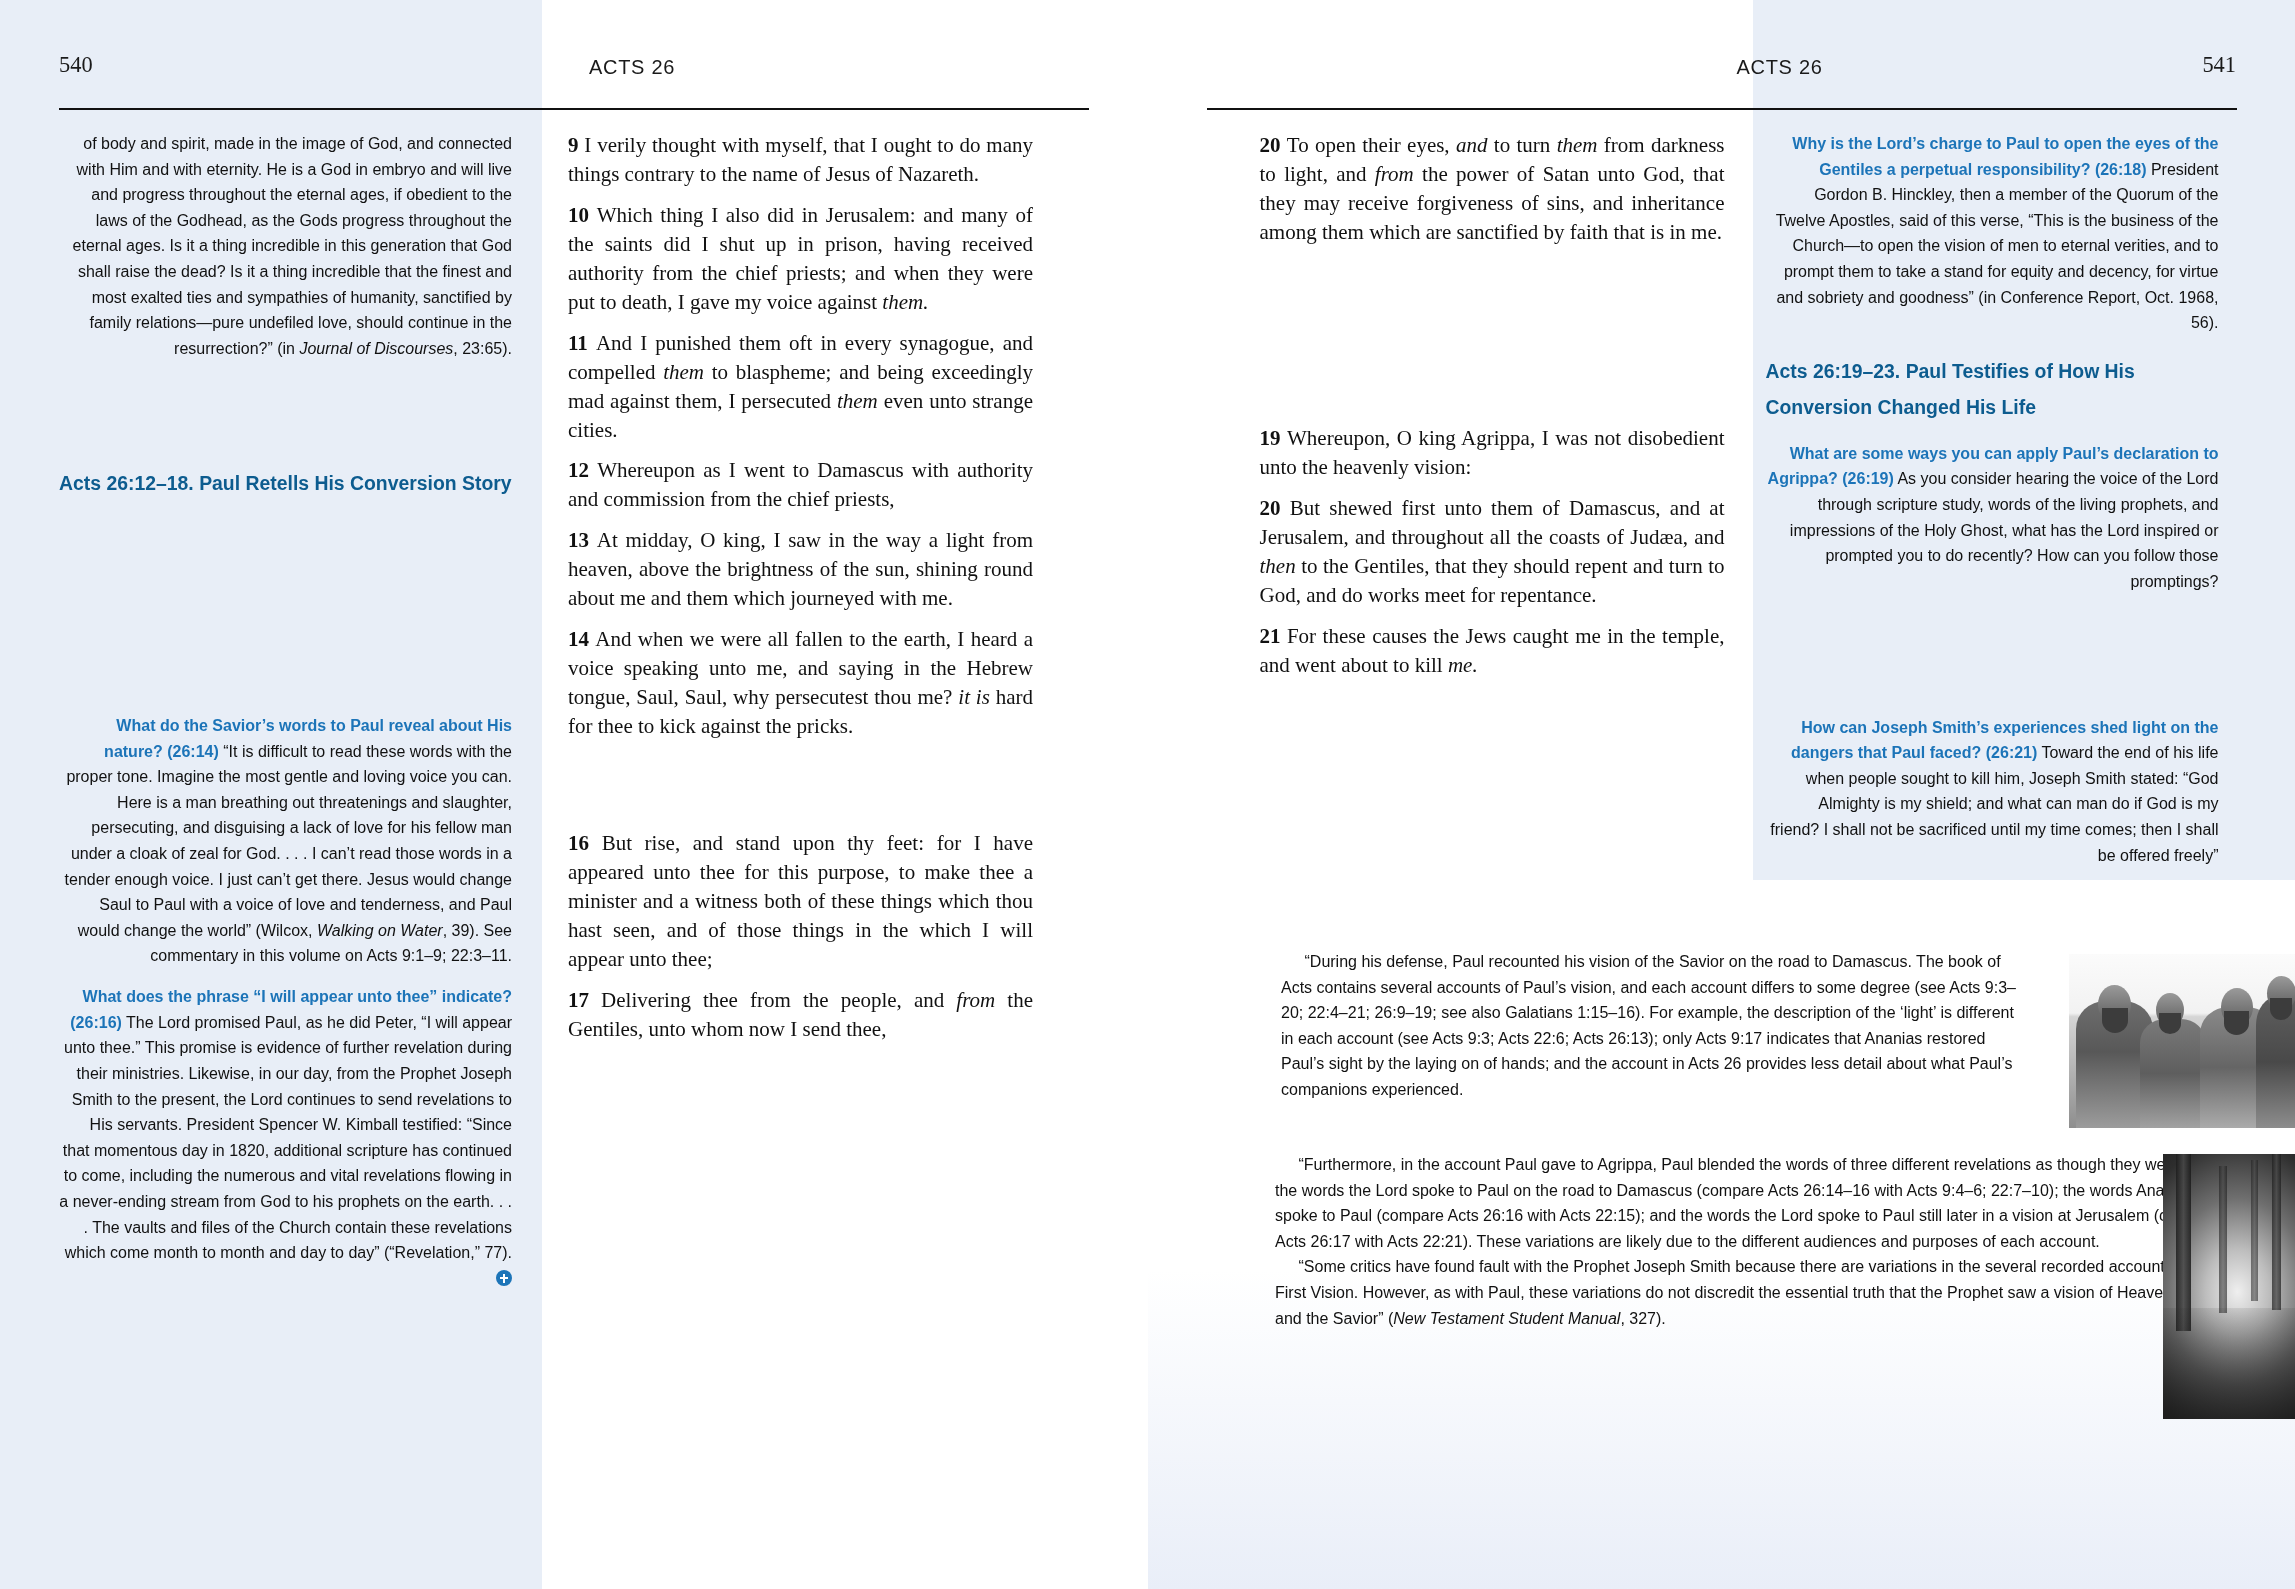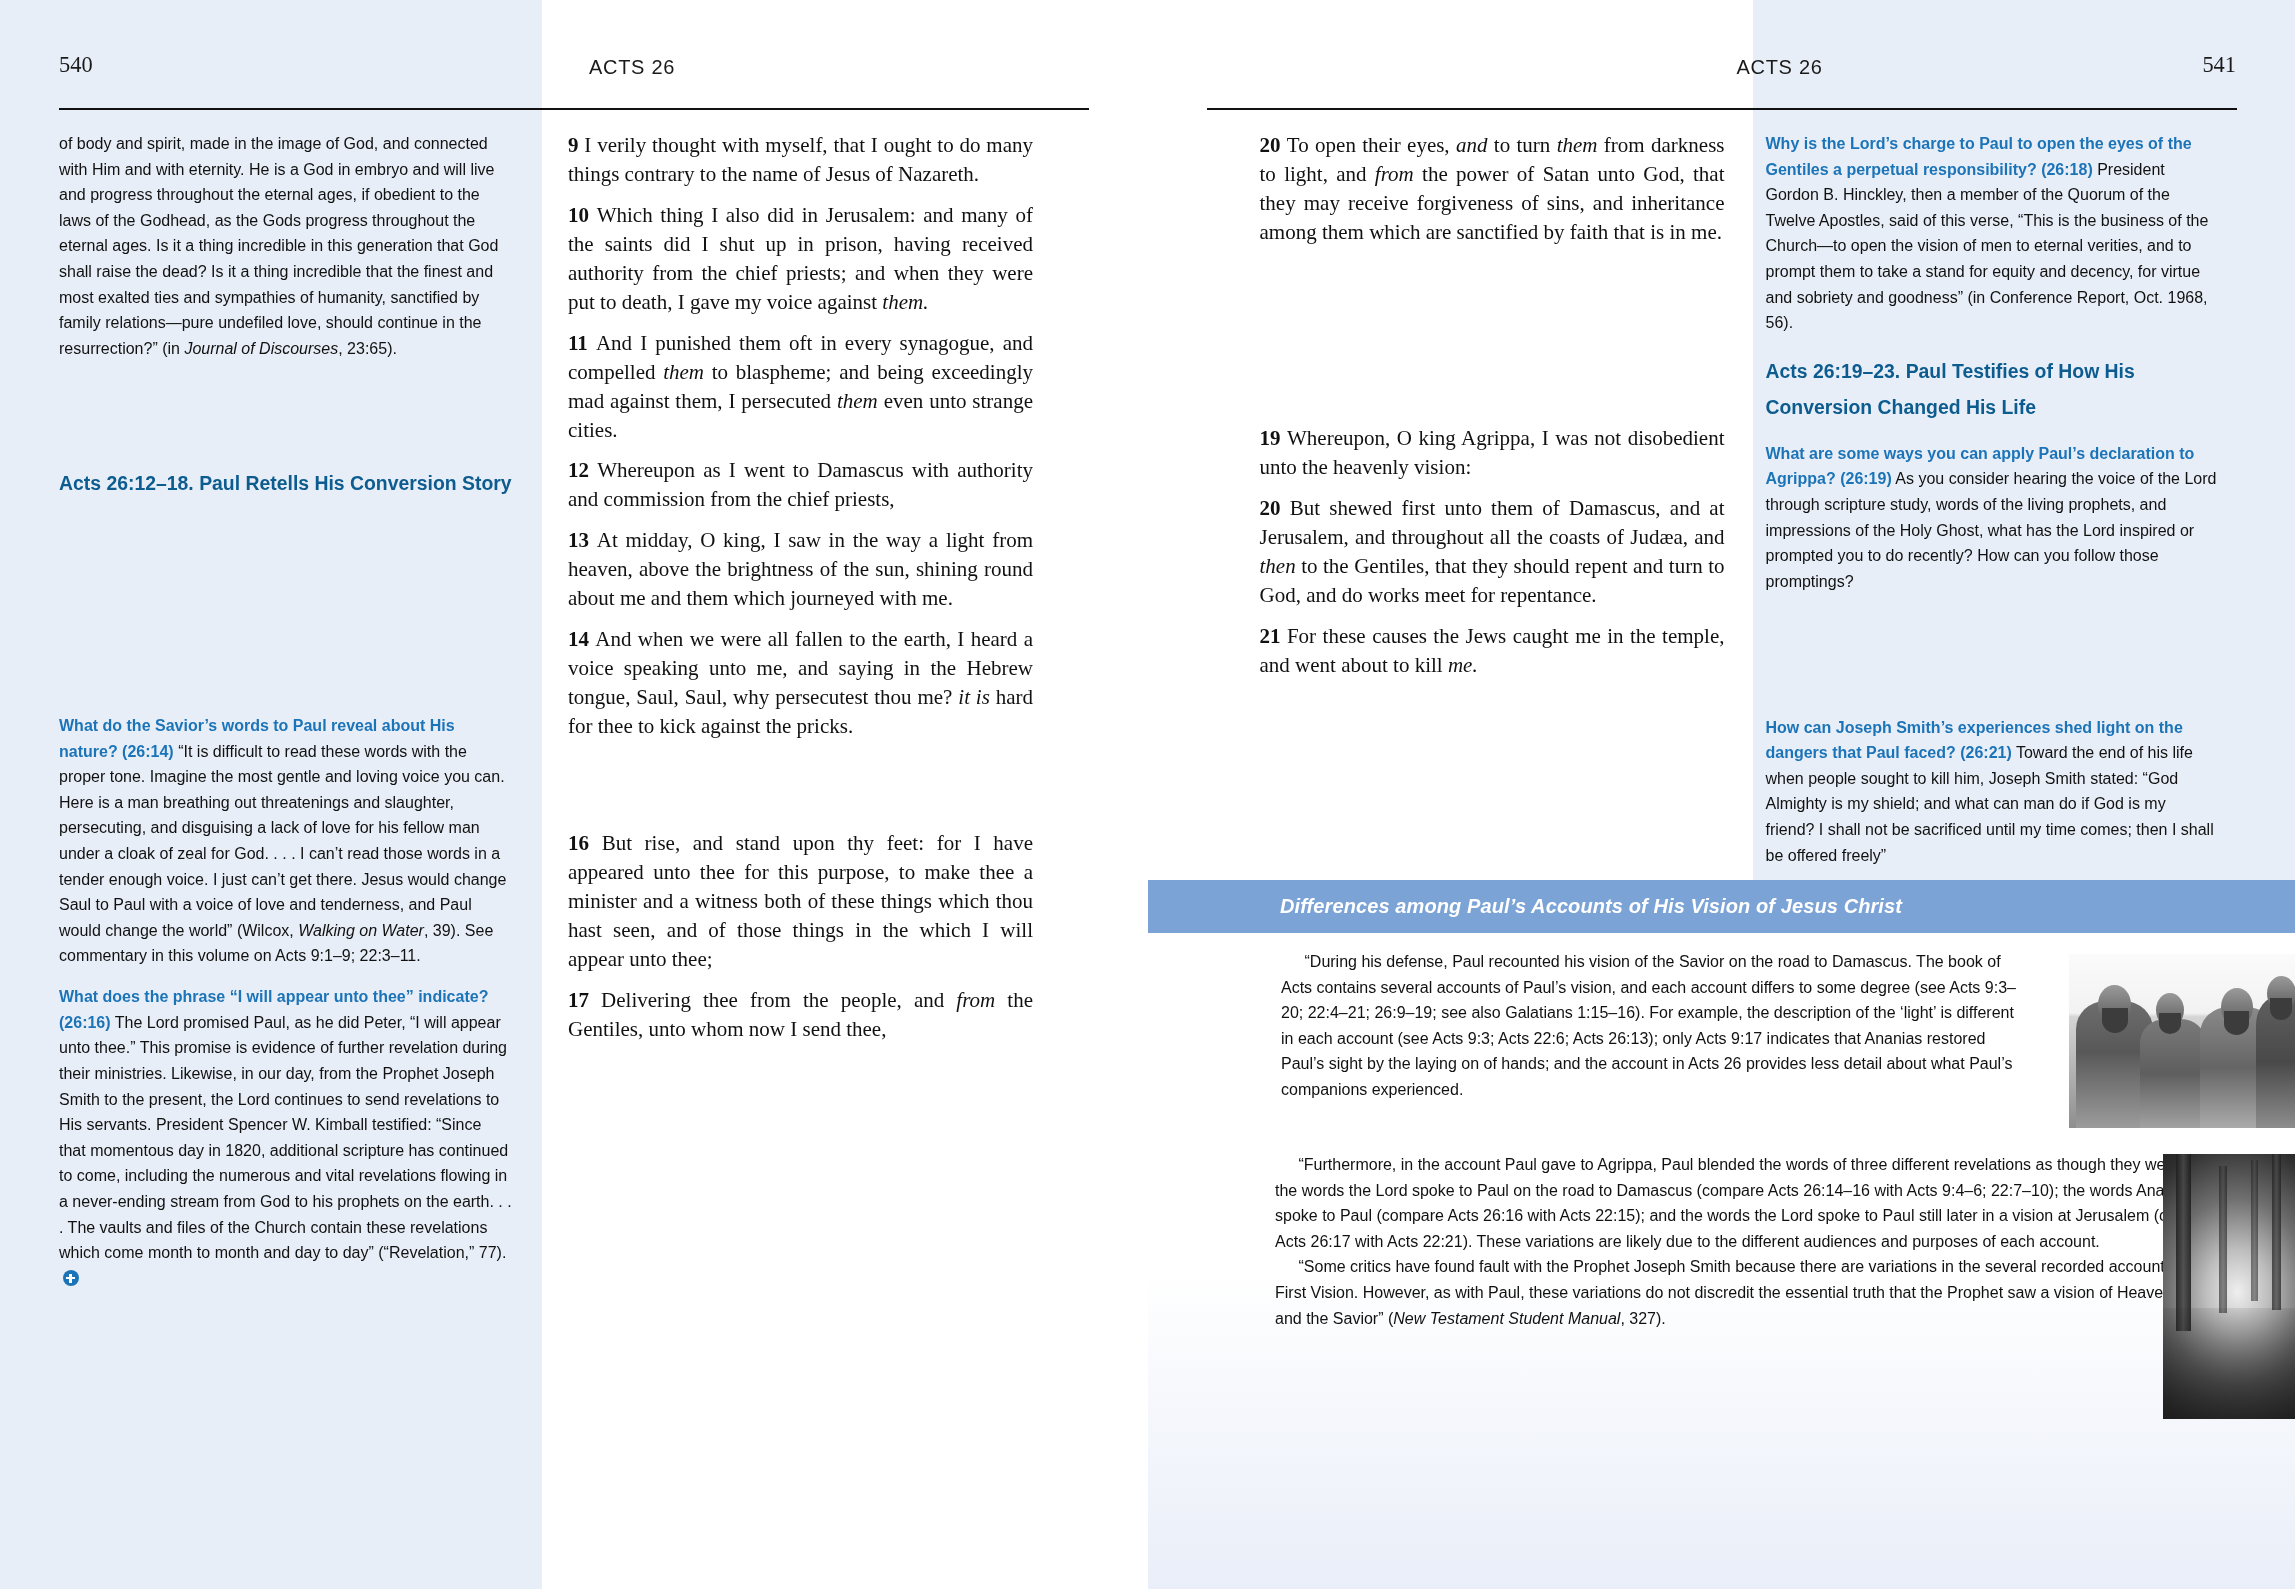--- a/index.html
+++ b/index.html
@@ -72,21 +72,21 @@
 
   
   .commentary {
     font-family: "Liberation Sans", sans-serif;
     font-size: 16px;
     line-height: 25.6px;
     color: #111;
     text-align: left;
     hyphens: auto;
   }
-  .commentary p { margin-bottom: 15.3px; }
+  .commentary p { margin-bottom: 15.3px; text-align: right; }
   .commentary p:last-child { margin-bottom: 0; }
 
   .q-lead {
     color: #1c74b8;
     font-weight: bold;
   }
   .sec-head {
     color: #0d5c8f;
     font-weight: bold;
     font-size: 19.4px;
@@ -291,23 +291,20 @@
       <p><span class="q-lead">What are some ways you can apply Paul’s declaration to Agrippa? (26:19)</span> <span>As you consider hearing the voice of the Lord through scripture study, words of the living prophets, and impressions of the Holy Ghost, what has the Lord inspired or prompted you to do recently? How can you follow those promptings?</span></p>
 
       <div style="height:105px;"></div>
 
       <p><span class="q-lead">How can Joseph Smith’s experiences shed light on the dangers that Paul faced? (26:21)</span> <span>Toward the end of his life when people sought to kill him, Joseph Smith stated: “God Almighty is my shield; and what can man do if God is my friend? I shall not be sacrificed until my time comes; then I shall be offered freely”</span></p>
     </div>
   </div>
 </div>
 
 <div class="feature">
-  <div class="feature-bar">
-    <div class="feature-bar-title">Differences among Paul’s Accounts of His Vision of Jesus Christ</div>
-  </div>
 
   <div class="feature-body">
     <p>“During his defense, Paul recounted his vision of the Savior on the road to Damascus. The book of Acts contains several accounts of Paul’s vision, and each account differs to some degree (see Acts 9:3–20; 22:4–21; 26:9–19; see also Galatians 1:15–16). For example, the description of the ‘light’ is different in each account (see Acts 9:3; Acts 22:6; Acts 26:13); only Acts 9:17 indicates that Ananias restored Paul’s sight by the laying on of hands; and the account in Acts 26 provides less detail about what Paul’s companions experienced.</p>
   </div>
 
   <div class="feature-body-wide">
     <p>“Furthermore, in the account Paul gave to Agrippa, Paul blended the words of three different revelations as though they were one: the words the Lord spoke to Paul on the road to Damascus (compare Acts 26:14–16 with Acts 9:4–6; 22:7–10); the words Ananias later spoke to Paul (compare Acts 26:16 with Acts 22:15); and the words the Lord spoke to Paul still later in a vision at Jerusalem (compare Acts 26:17 with Acts 22:21). These variations are likely due to the different audiences and purposes of each account.</p>
     <p><span>“Some critics have found fault with the Prophet Joseph Smith because there are variations in the several recorded accounts of his First Vision. However, as with Paul, these variations do not discredit the essential truth that the Prophet saw a vision of Heavenly Father and the Savior” (</span><span class="ital">New Testament Student Manual</span><span>, 327).</span></p>
   </div>
 

